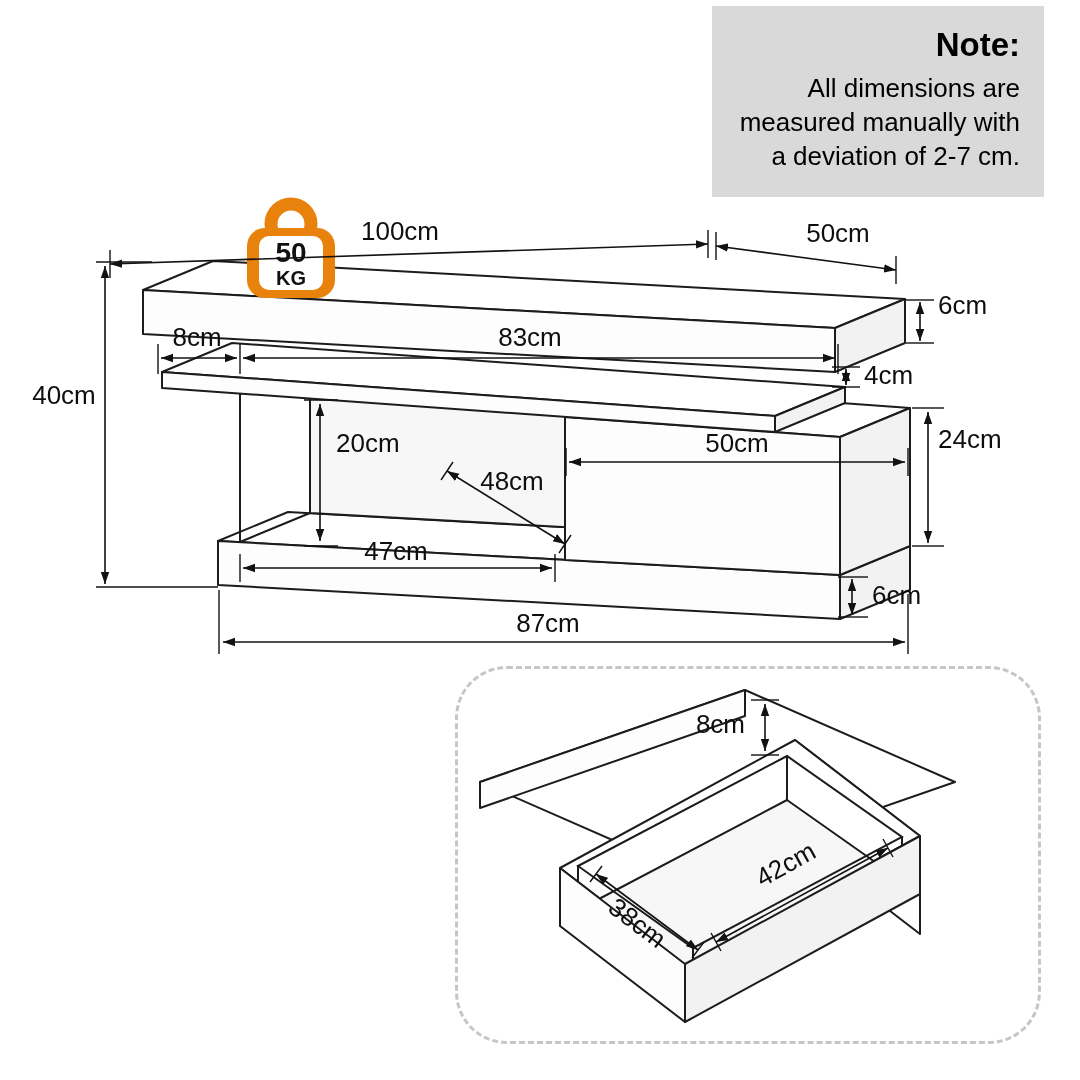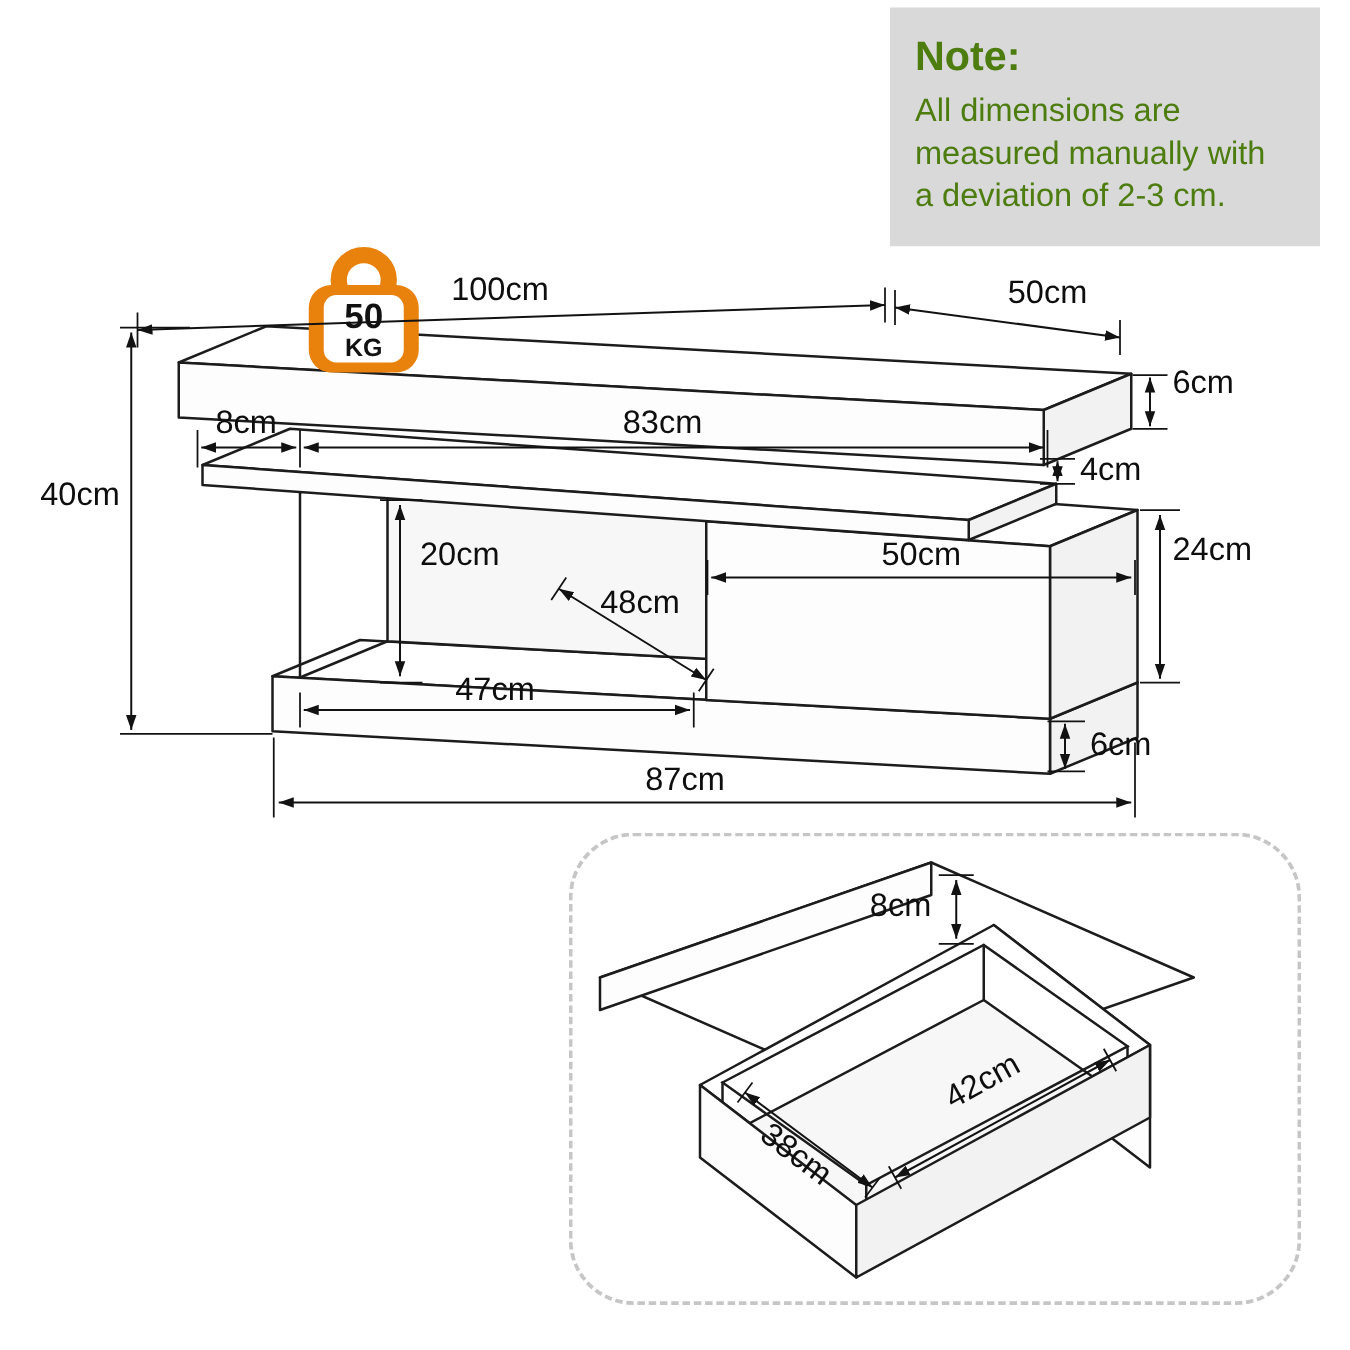--- a/index.html
+++ b/index.html
@@ -2,21 +2,21 @@
 <html><head>
 <meta charset="utf-8">
 <style>
   html,body{margin:0;padding:0;background:#fff;}
   .stage{position:relative;width:1080px;height:1080px;background:#fff;overflow:hidden;
          font-family:"Liberation Sans",sans-serif;}
   .stage svg{position:absolute;left:0;top:0;}
 
   
   .note-box{position:absolute;left:712px;top:6px;width:300px;background:#D9D9D9;
-            padding:20px 24px 24px 20px;color:#4d7c0f;}
+            padding:20px 24px 24px 8px;color:#000000;text-align:right;}
   .note-title{font-size:33px;font-weight:bold;margin:0 0 8px 0;}
   .note-body{font-size:26px;line-height:1.3;margin:0;}
 
   
   .detail-frame{position:absolute;left:455px;top:666px;width:580px;height:372px;
                 border:3px dashed #c6c6c6;border-radius:52px;background:transparent;
                 pointer-events:none;}
 
   
   .face{fill:#ffffff;stroke:#1c1c1c;stroke-width:2;stroke-linejoin:round;}
@@ -224,16 +224,16 @@
       <line class="dline" x1="716" y1="942" x2="888" y2="848"></line>
       <text class="dim" x="790" y="872" text-anchor="middle" transform="rotate(-29 790 872)">42cm</text>
     </g>
   </g>
 </svg>
 
 <div class="detail-frame"></div>
 
 <div class="note-box">
   <p class="note-title">Note:</p>
-  <p class="note-body">All dimensions are measured manually with a deviation of 2-3 cm.</p>
+  <p class="note-body">All dimensions are measured manually with a deviation of 2-7 cm.</p>
 </div>
 
 </div>
 
 </body></html>

